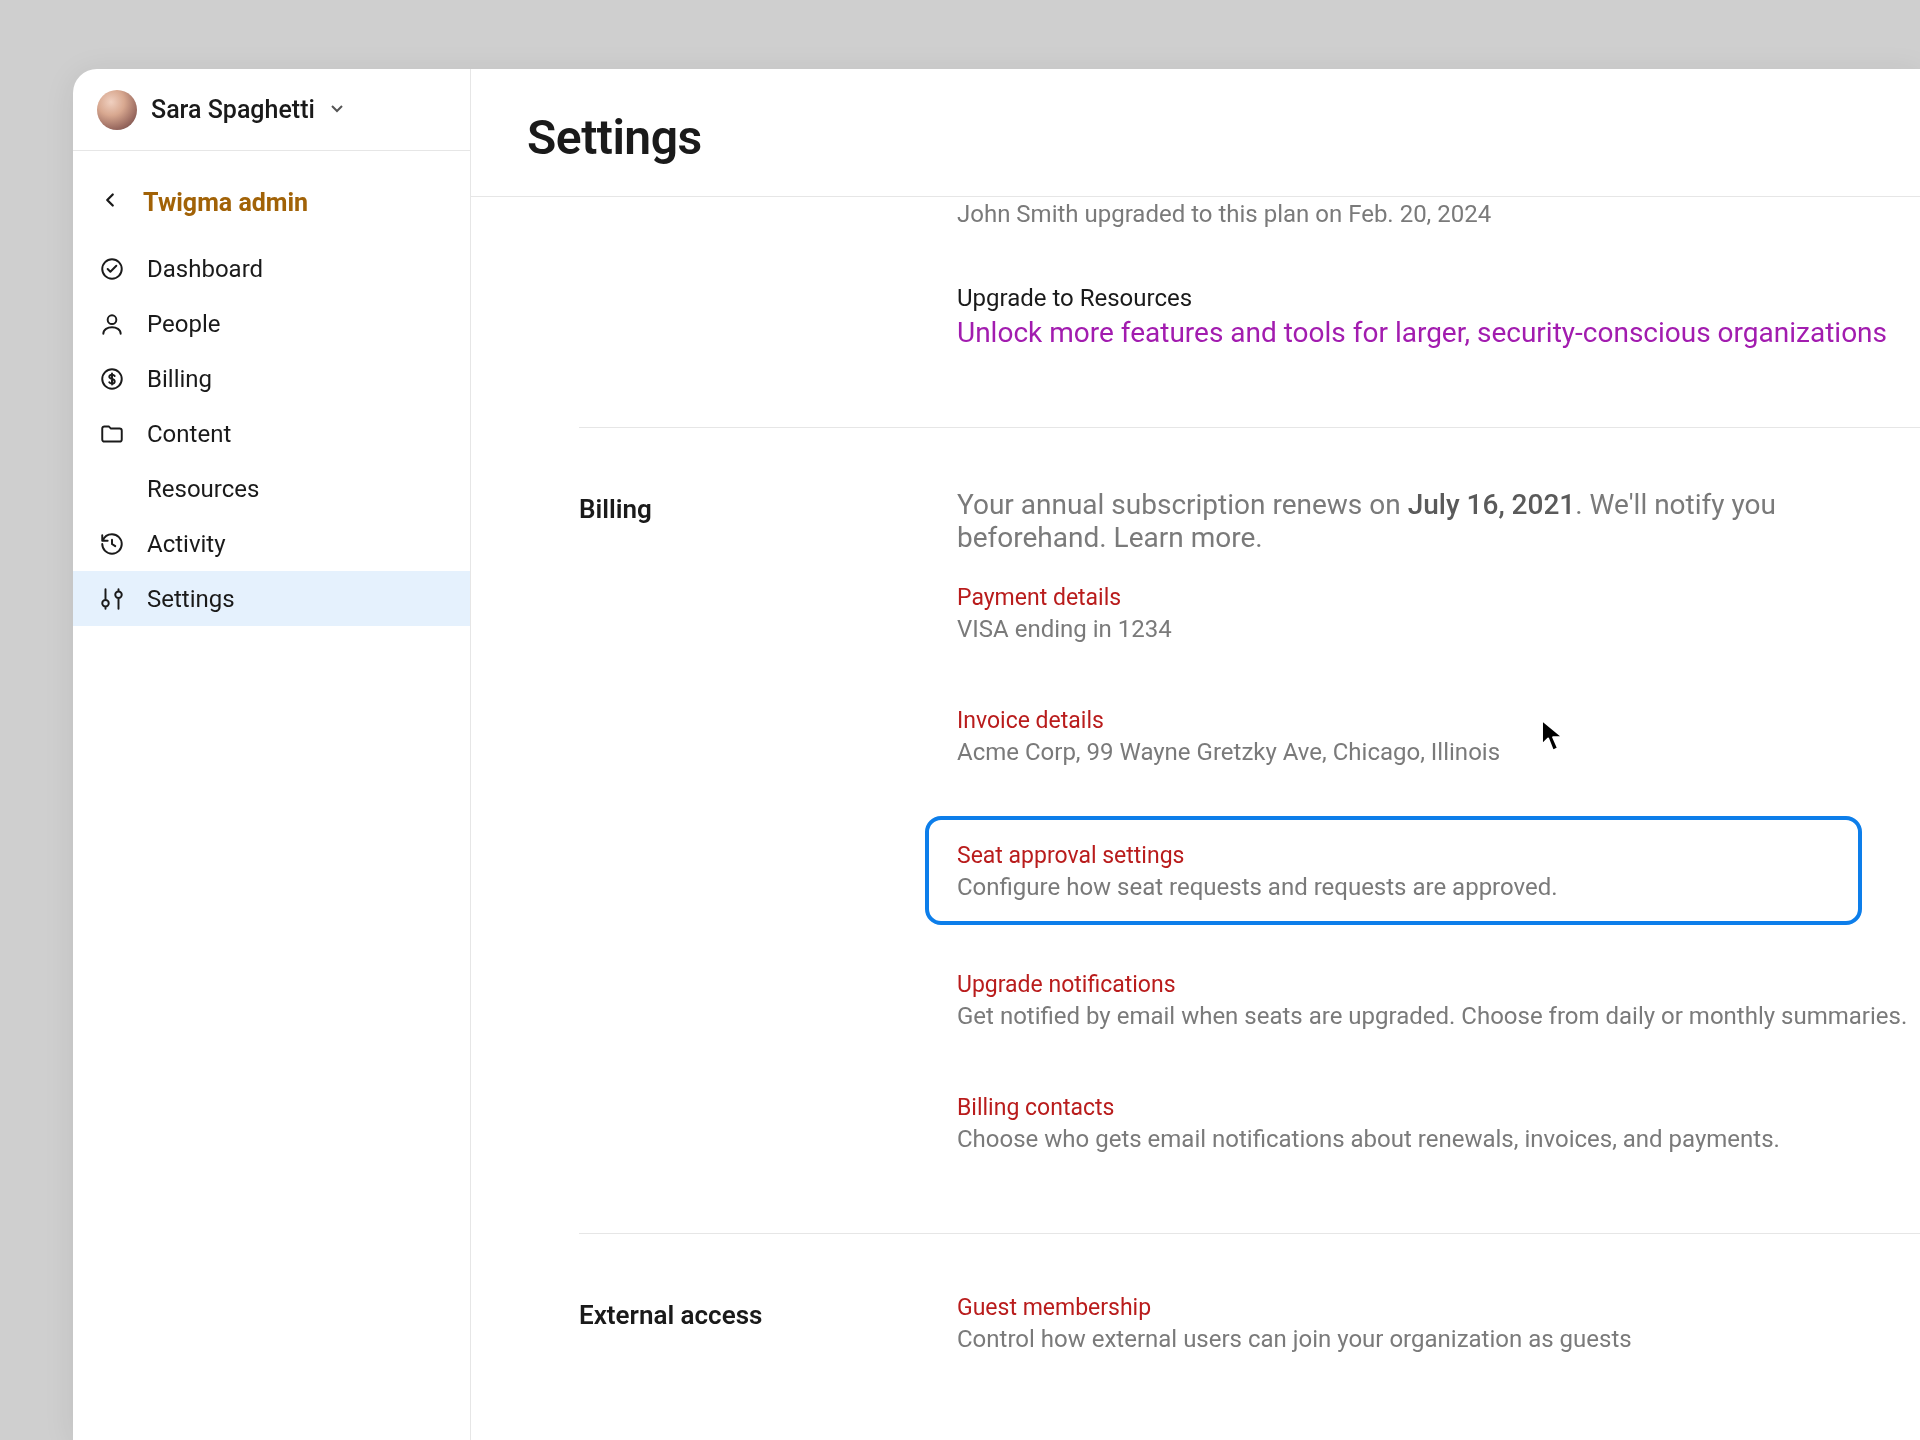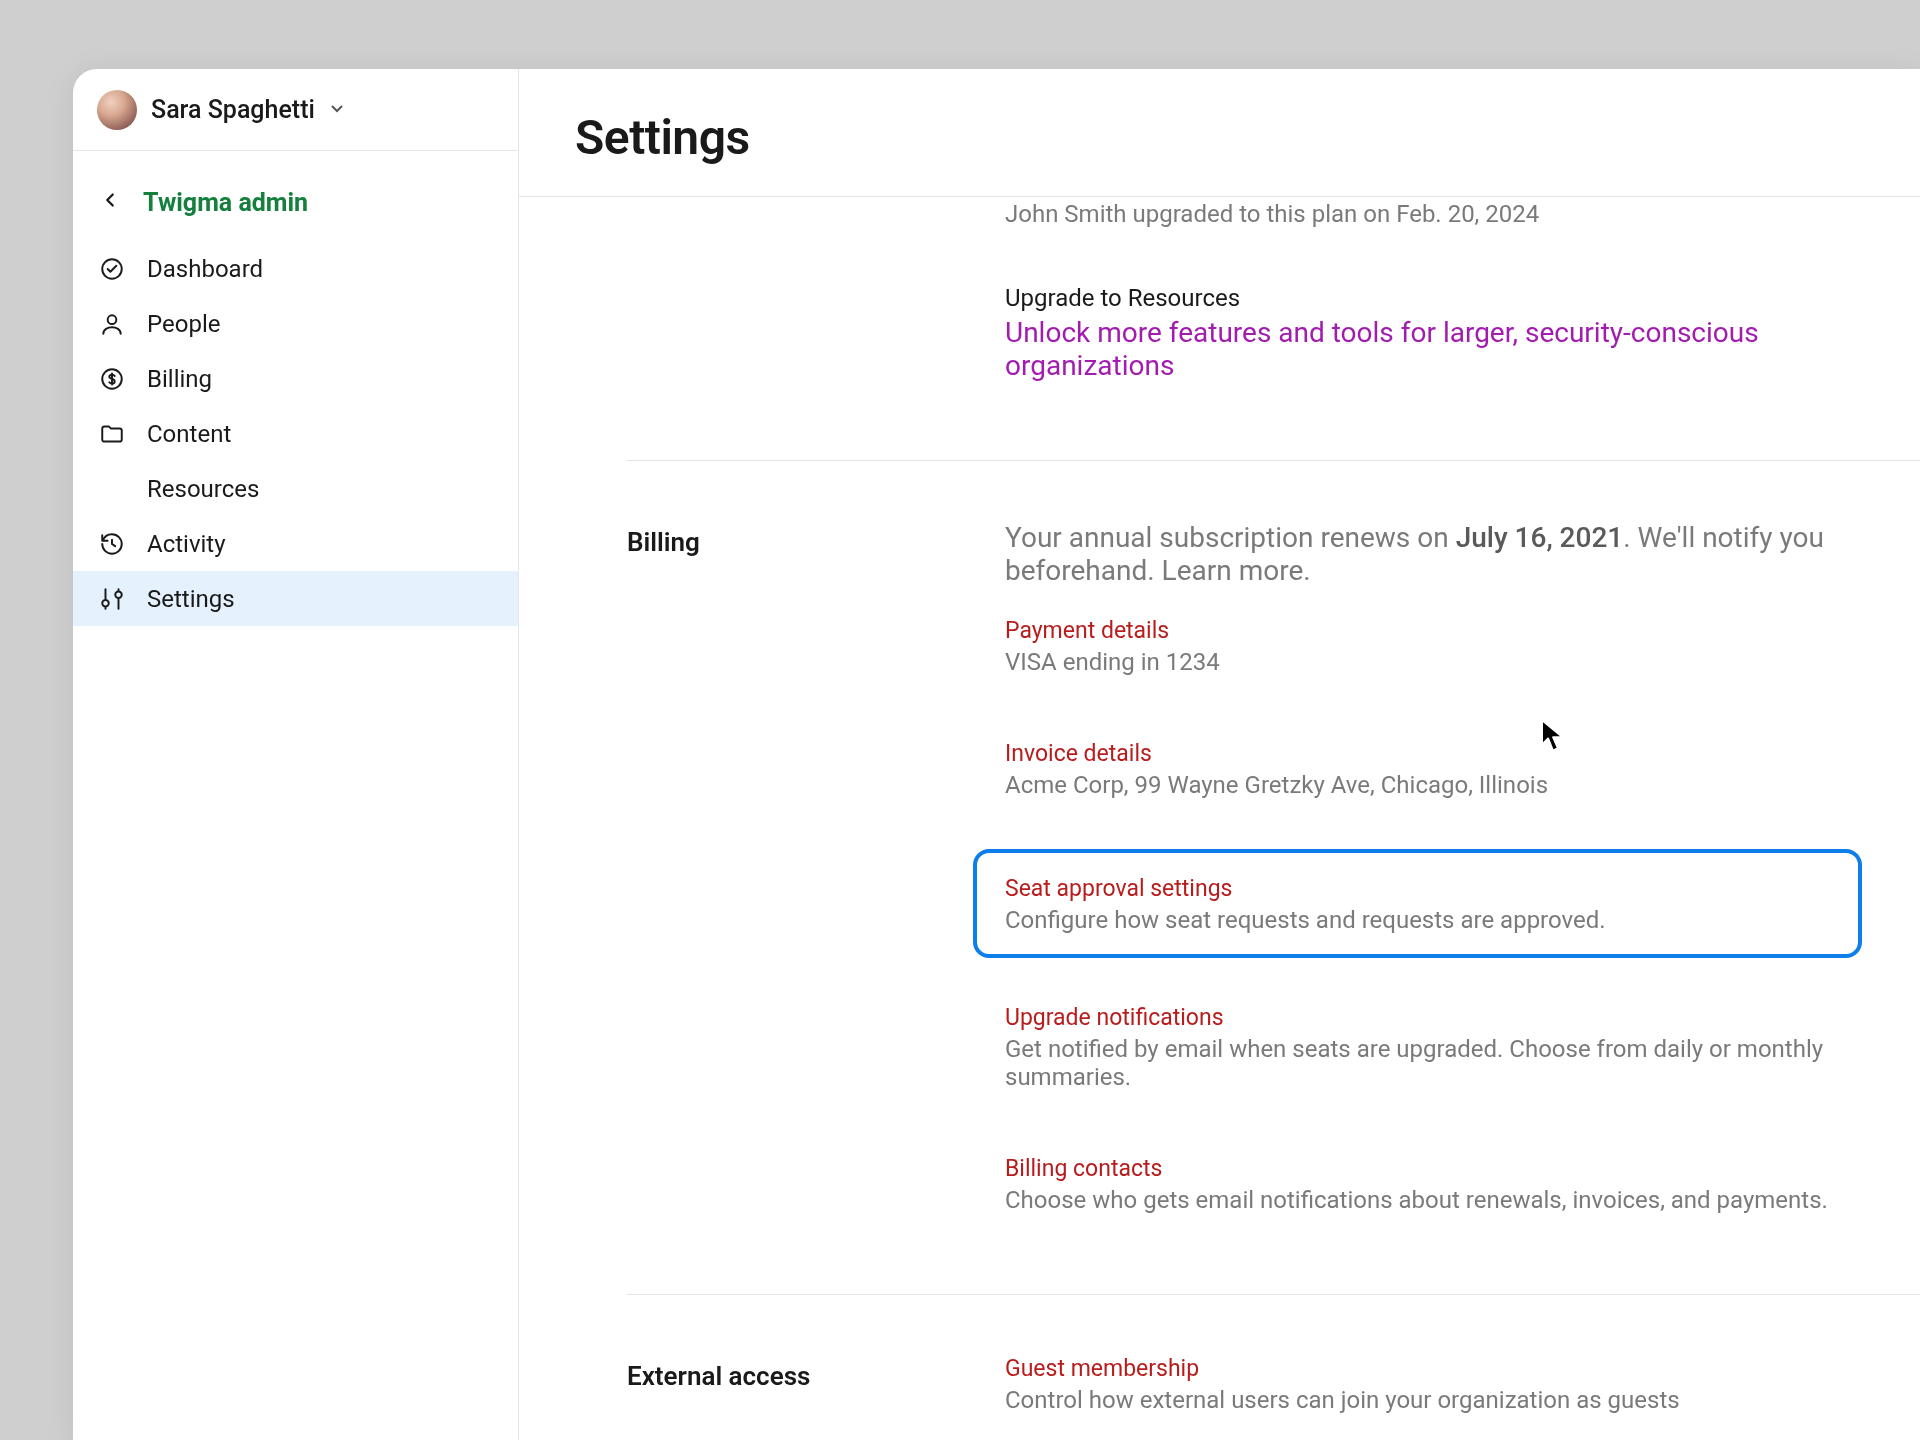--- a/index.html
+++ b/index.html
@@ -17,21 +17,21 @@
       left: 73px;
       right: 0;
       bottom: 0;
       background: #fff;
       border-radius: 24px 0 0 0;
       box-shadow: 0 4px 32px rgba(0,0,0,0.08);
       display: flex;
       overflow: hidden;
     }
     .sidebar {
-      width: 446px;
+      width: 398px;
       border-right: 1px solid #e6e6e6;
       display: flex;
       flex-direction: column;
       flex-shrink: 0;
     }
     .user-area {
       height: 82px;
       display: flex;
       align-items: center;
       padding: 0 24px;
@@ -58,21 +58,21 @@
       display: flex;
       align-items: center;
       gap: 22px;
       padding: 0 26px;
       height: 50px;
       margin-bottom: 14px;
     }
     .nav-header-label {
       font-size: 25px;
       font-weight: 700;
-      color: #15803d;
+      color: #a16207;
     }
     .back-icon svg { width: 22px; height: 22px; }
     .nav-items { list-style: none; }
     .nav-item {
       display: flex;
       align-items: center;
       gap: 22px;
       height: 55px;
       padding: 0 26px;
       cursor: pointer;

